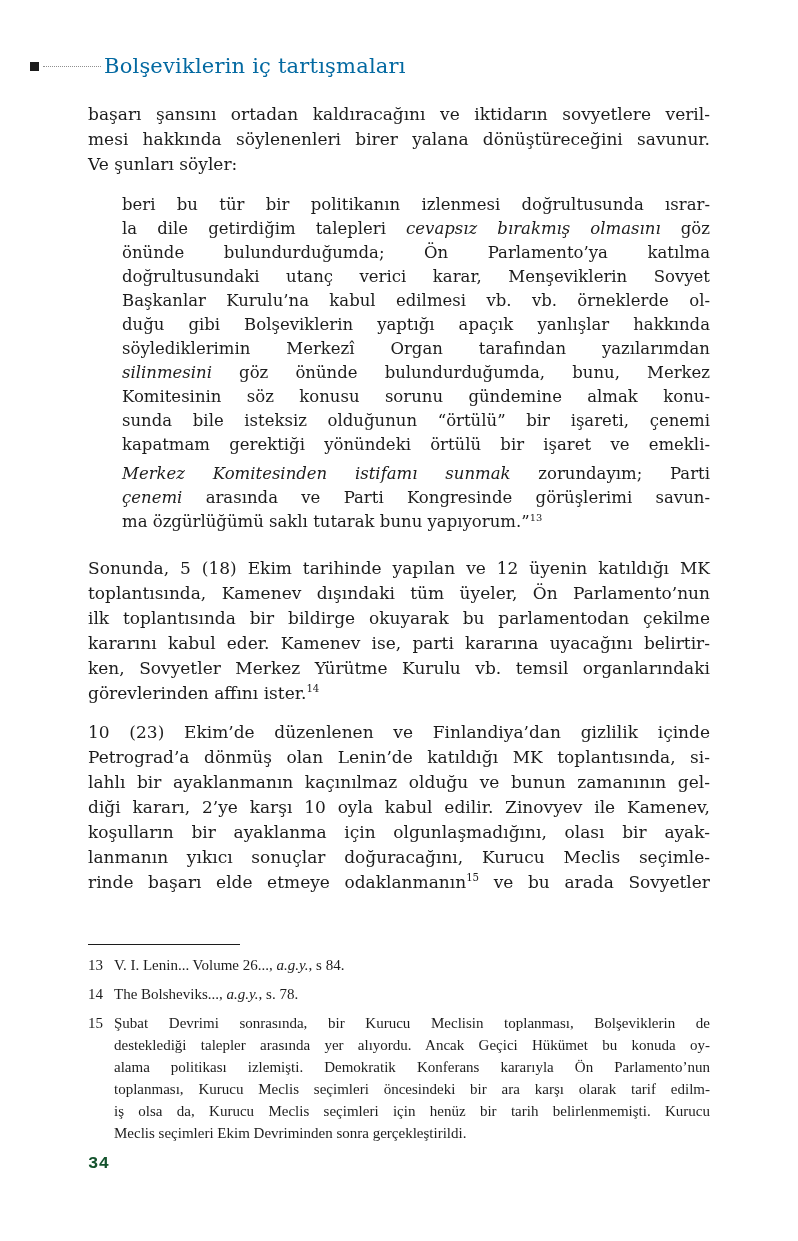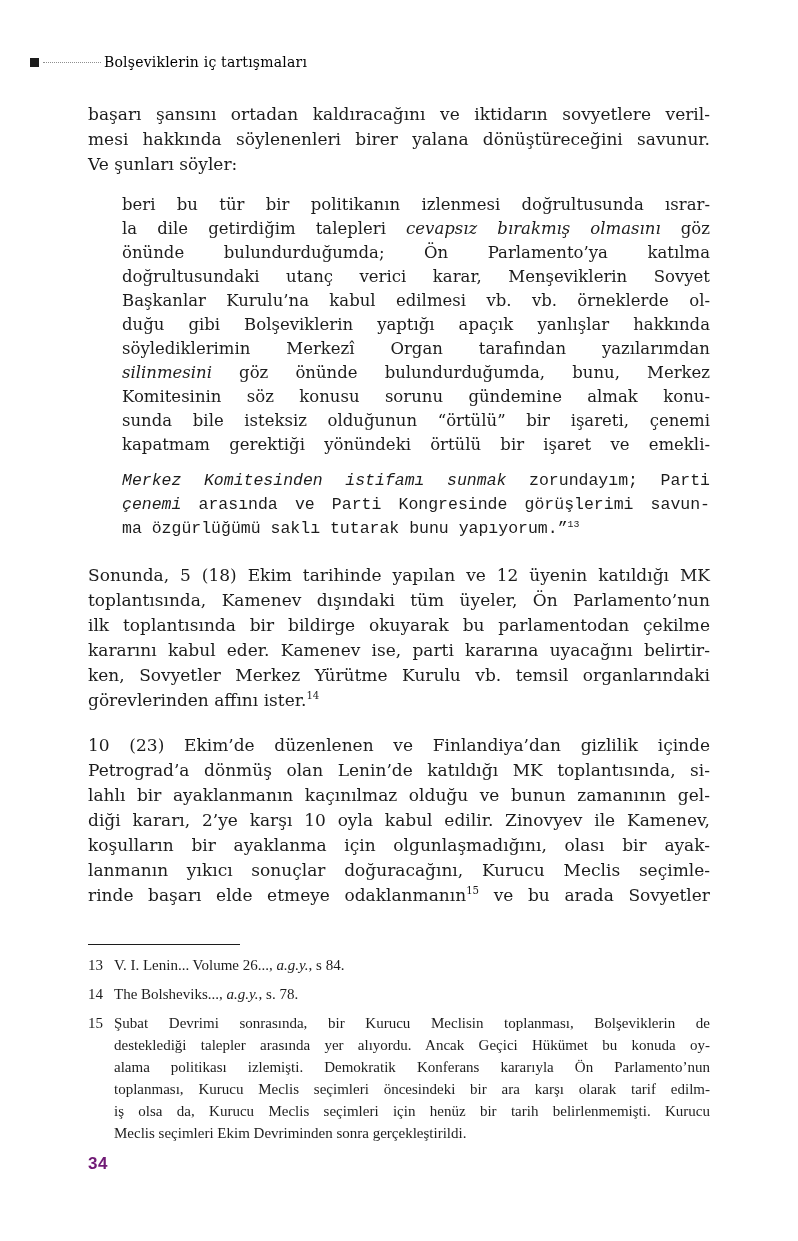--- a/index.html
+++ b/index.html
@@ -4,49 +4,49 @@
 <style>
   html, body { margin:0; padding:0; background:#ffffff; }
   .page {
     position:relative; width:798px; height:1241px; background:#ffffff;
     color:#1c1c1c; font-family:"DejaVu Serif", serif; overflow:hidden;
   }
   
   .running-head { position:absolute; top:54px; left:30px; display:flex; align-items:center; }
   .square { width:9px; height:9px; background:#1c1c1c; flex:0 0 9px; }
   .dots { width:58px; height:1px; border-bottom:1px dotted #8f8f8f; margin:0 3px 0 4px; }
-  .head-title { font-size:14px; letter-spacing:0.2px; color:#000000; }
+  .head-title { font-size:21px; letter-spacing:0.2px; color:#0369a1; }
 
   
   .text-col { position:absolute; left:88px; top:102px; width:622px; }
   .block .line { text-align:justify; text-align-last:justify; }
   .block .line.end { text-align-last:left; }
   .paragraph { font-size:17px; line-height:25px; }
   .quote { font-size:16.5px; line-height:24px; margin-left:34px; }
   .paragraph + .quote { margin-top:16px; }
   .quote + .paragraph { margin-top:22px; }
-  .paragraph + .paragraph { margin-top:20px; }
-  .quote + .quote { margin-top:12px;font-family:Liberation Mono, monospace; }
+  .paragraph + .paragraph { margin-top:14px; }
+  .quote + .quote { margin-top:5px; }
   em { font-style:italic; }
   sup { font-size:0.6em; line-height:0; vertical-align:super; }
 
   
   .footnotes { position:absolute; left:88px; top:944px; width:622px;
     font-family:"Liberation Serif", serif; font-size:15px; color:#1d1d1d; }
   .fn-sep { width:152px; border-top:1.5px solid #1c1c1c; margin-bottom:9px; }
   .fn { display:flex; margin-bottom:7px; line-height:22px; }
   .fn-num { flex:0 0 26px; }
   .fn-text { flex:1; }
   .fn-text .line { text-align:justify; text-align-last:justify; }
   .fn-text .line.end { text-align-last:left; }
 
   
   .page-number { position:absolute; left:88px; top:1154px;
-    font-family:Liberation Sans, sans-serif; font-weight:bold;
-    font-size:17px; letter-spacing:0.5px; color:#701a75; }
+    font-family:Liberation Mono, monospace; font-weight:bold;
+    font-size:17px; letter-spacing:0.5px; color:#14532d; }
 </style>
 </head>
 <body>
 
 <div class="page">
 
   <div class="running-head">
     <span class="square"></span>
     <span class="dots"></span>
     <span class="head-title">Bolşeviklerin iç tartışmaları</span>

